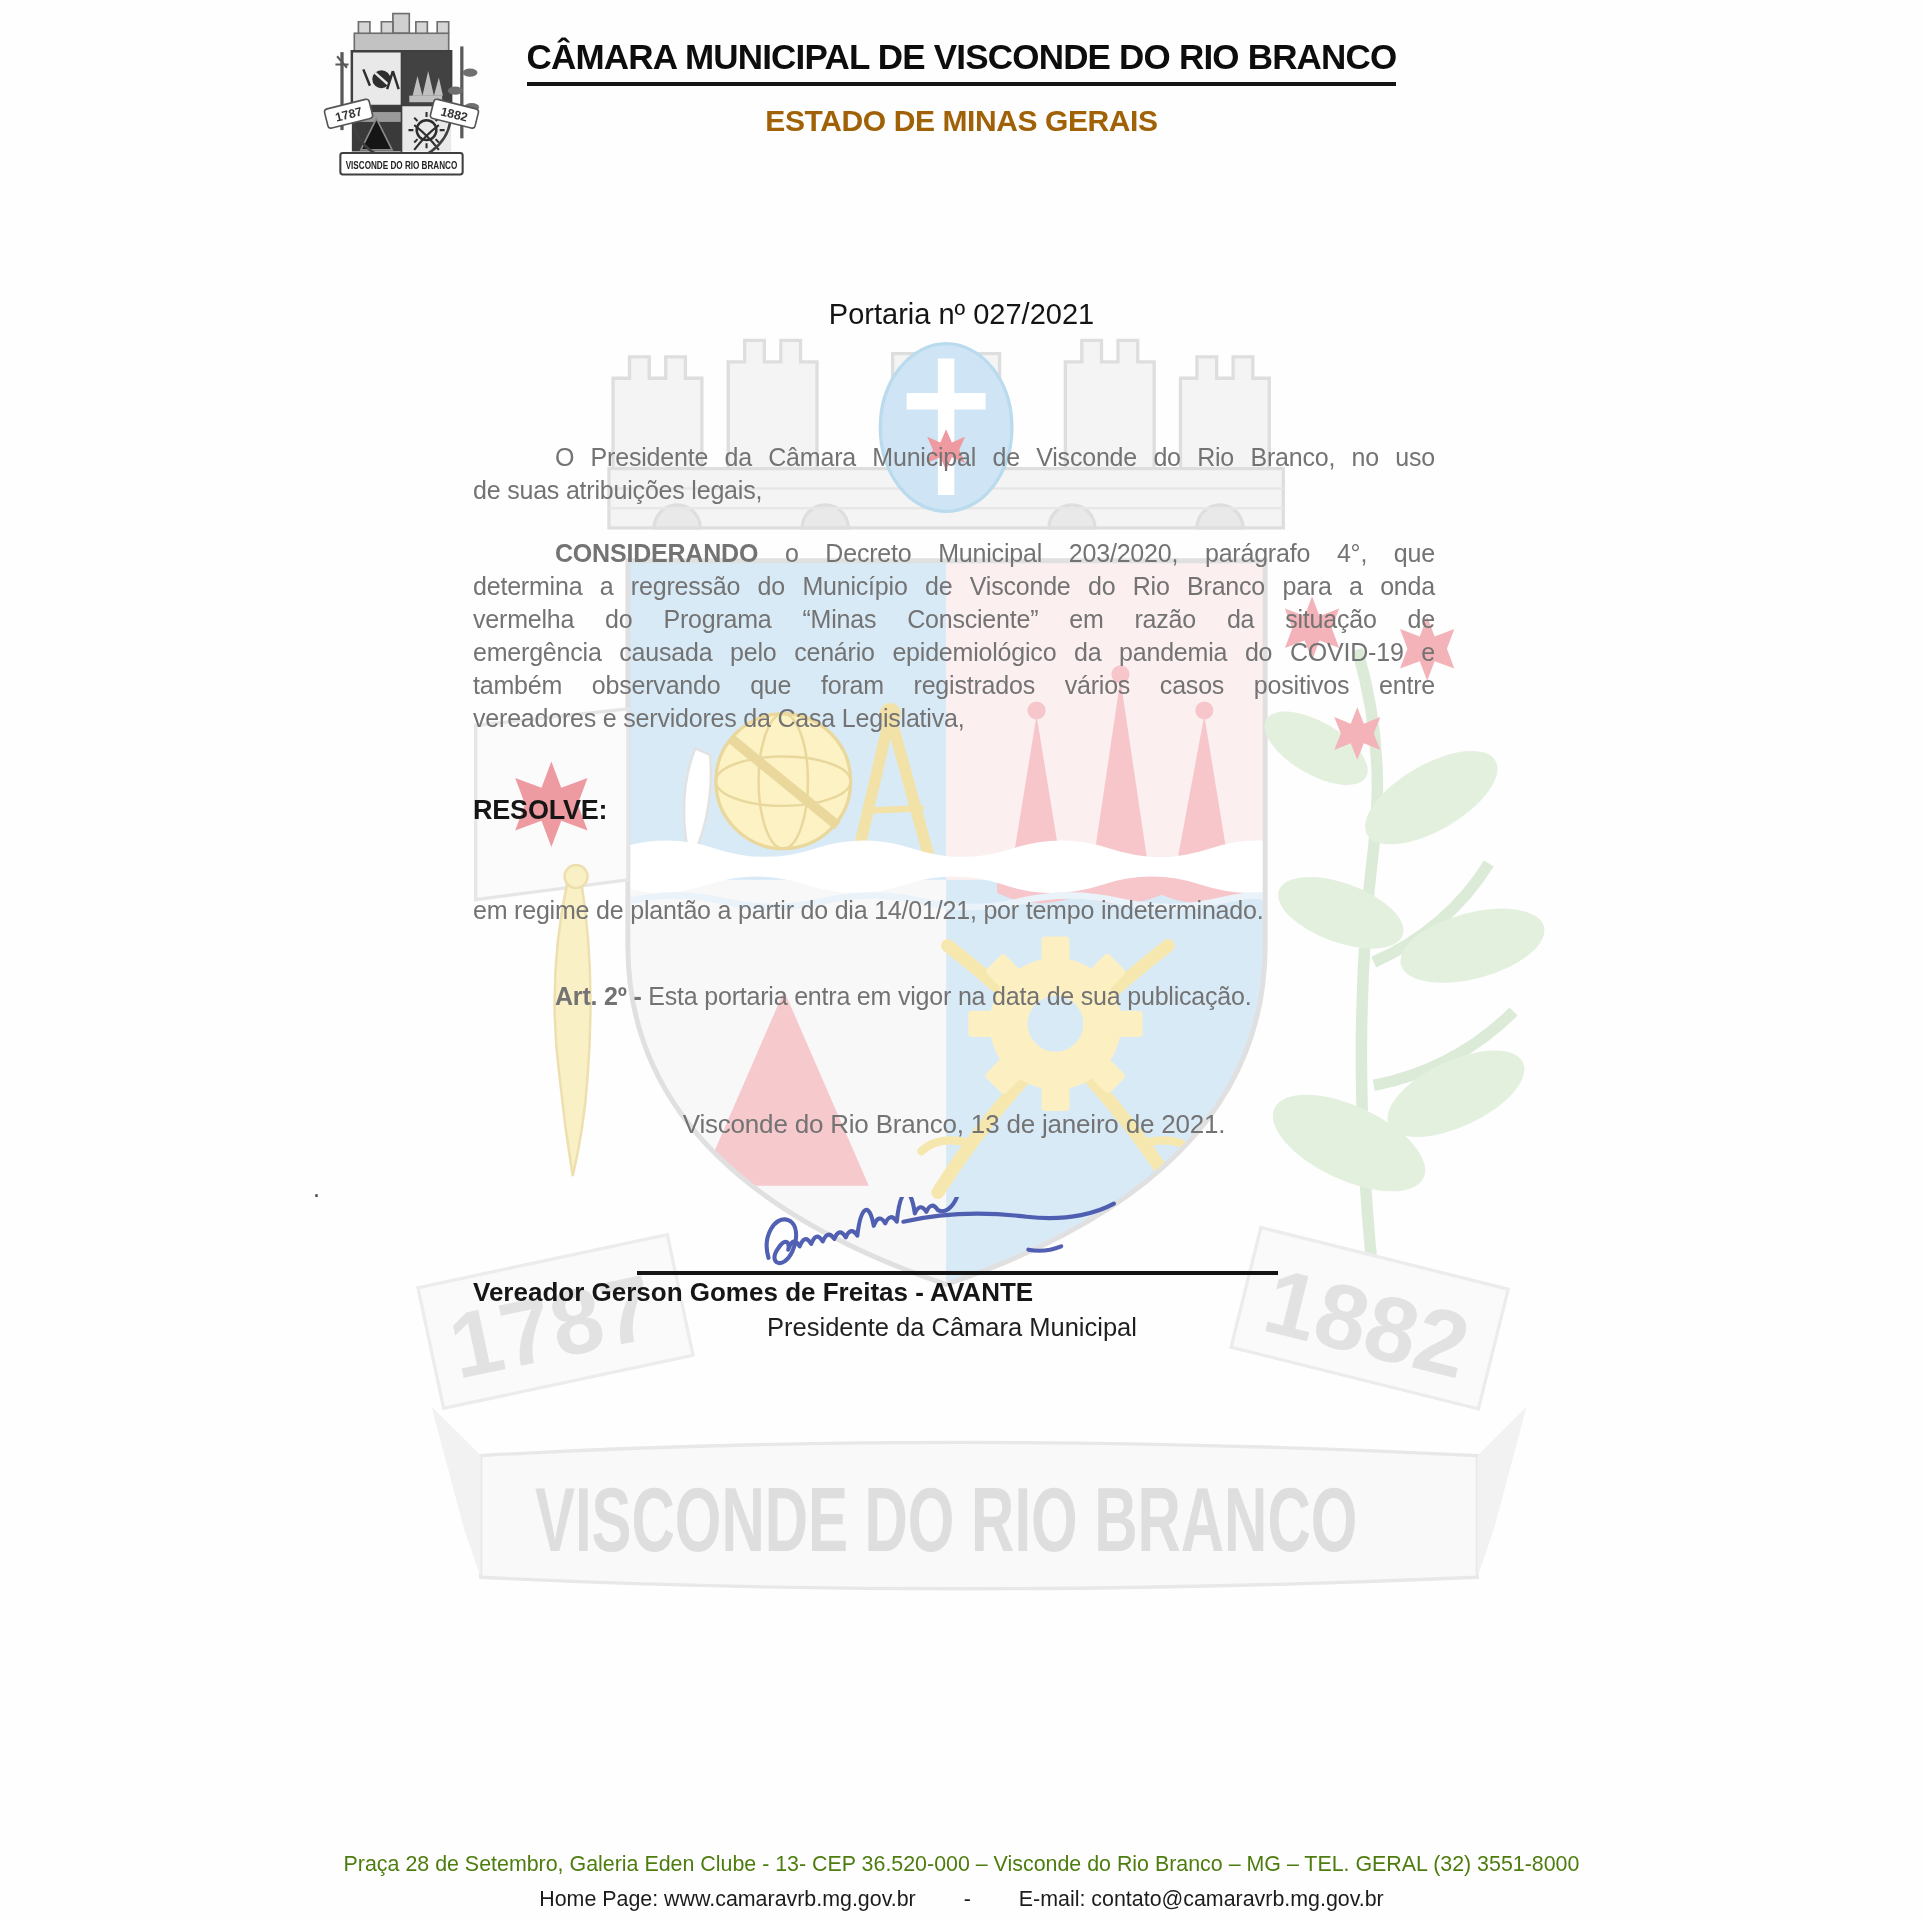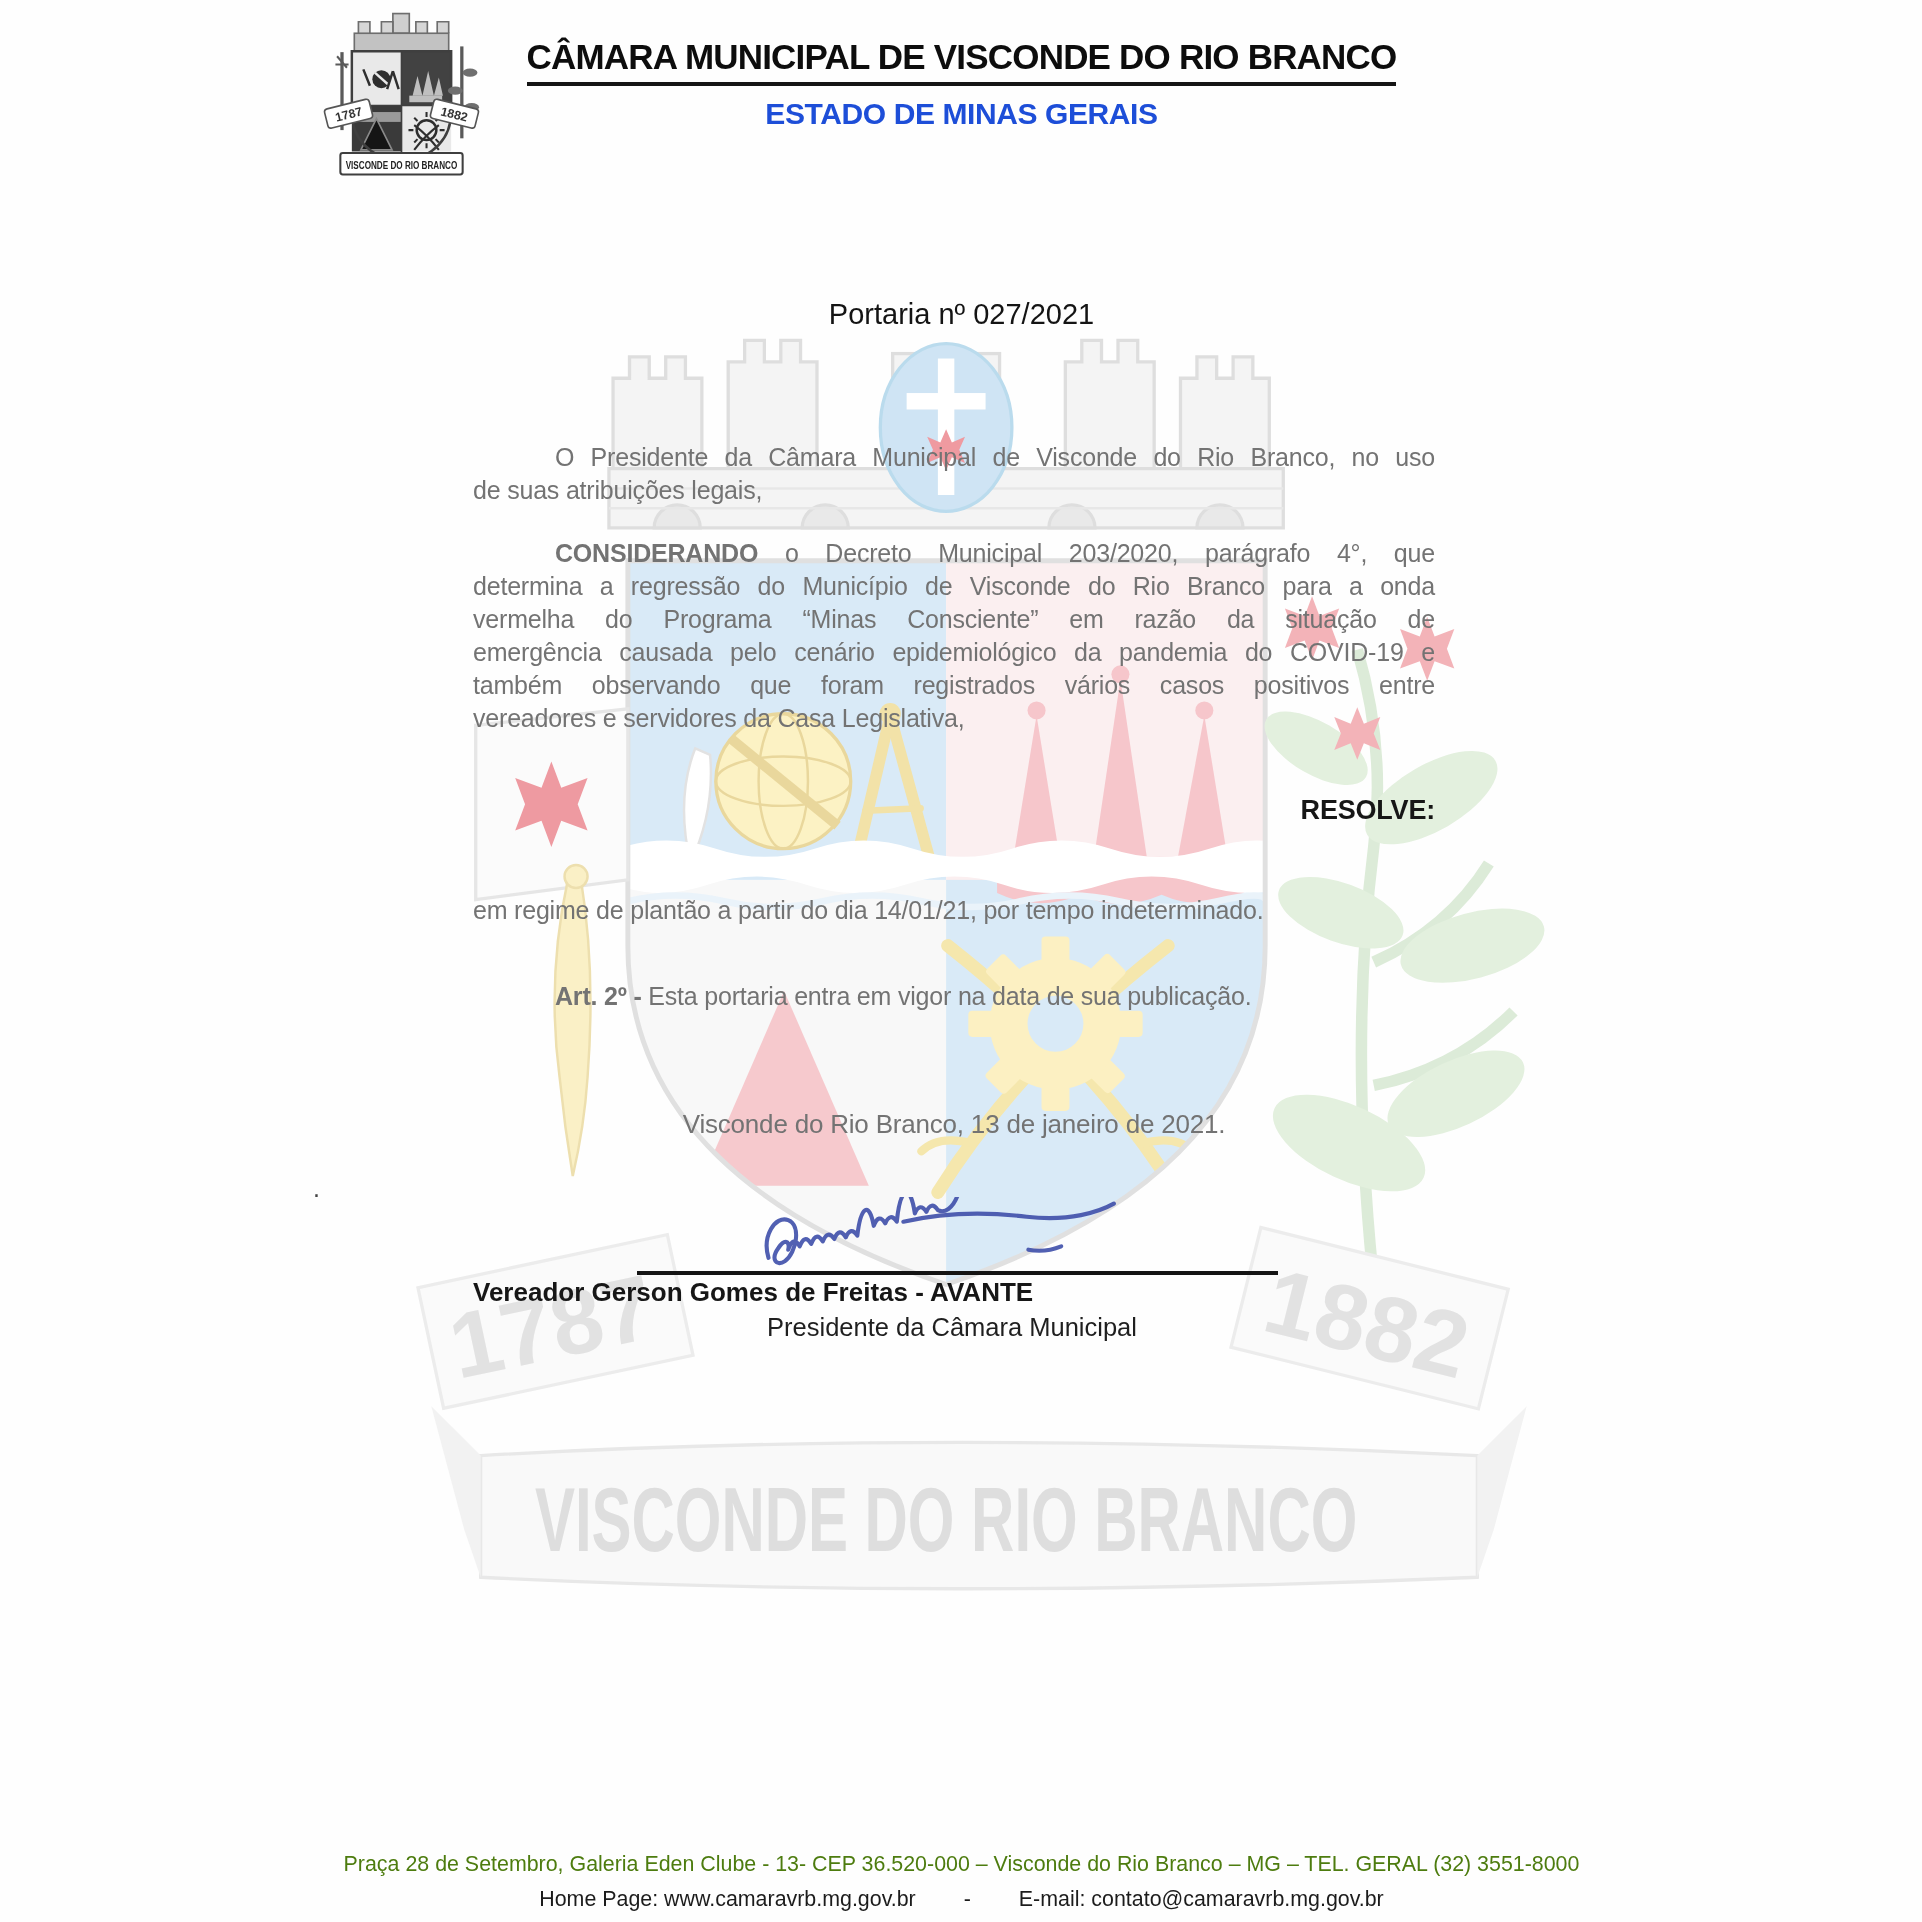--- a/index.html
+++ b/index.html
@@ -9,33 +9,33 @@
   }
   
   #watermark{position:absolute; left:280px; top:222px; width:1398px; height:1398px; z-index:0;}
   
   #seal{position:absolute; left:317px; top:6.6px; width:169px; height:174px; z-index:2;}
   .header-text{position:absolute; left:0; top:0; width:100%; text-align:center; z-index:2;}
   .h-title{
     display:inline-block; margin-top:38px; font-size:35px; font-weight:bold; letter-spacing:-0.8px;
     color:#0d0d0d; border-bottom:4.1px solid #151515; padding-bottom:5.8px; line-height:1.1;text-align:right;
   }
-  .h-sub{font-size:30px; font-weight:bold; color:#1d4ed8; letter-spacing:-0.4px; margin-top:11px;}
+  .h-sub{font-size:30px; font-weight:bold; color:#a16207; letter-spacing:-0.4px; margin-top:18px;}
   .doc-title{position:absolute; left:0; top:298px; width:100%; text-align:center;
     font-size:29px; font-weight:normal; color:#141414; z-index:2;}
   
   .body-block{position:absolute; left:473px; width:962px; font-size:25px; line-height:33px;
     letter-spacing:-0.2px; z-index:2; color:#737373;}
   .jline{text-align:justify; text-align-last:justify;}
   .jfull{text-align-last:justify;}
   .lines .jline:last-child{text-align-last:left;}
   .first-indent .jline:first-child{text-indent:82px;}
   .indent{text-indent:82px;}
   .b{font-weight:bold;}
-  .resolve{text-align:right; font-weight:bold; font-size:27px; color:#161616;}
+  .resolve{text-align:left; font-weight:bold; font-size:27px; color:#161616;}
   .dateline{text-align:center; font-size:26px;}
   .stray{position:absolute; left:313px; top:1174px; font-size:25px; z-index:2; color:#444;}
   
   #sig-scrawl{position:absolute; left:757px; top:1197px; width:370px; height:79px; z-index:3;}
   .sig-rule{position:absolute; left:637px; top:1271px; width:641px; height:4.1px; background:#141414; z-index:2;}
   .sig-name{position:absolute; left:473px; top:1277px; width:962px; 
     font-size:26px; font-weight:bold; color:#161616; z-index:2;}
   .sig-role{position:absolute; left:471px; top:1313px; width:962px; text-align:center;
     font-size:25.5px; z-index:2;}
   

